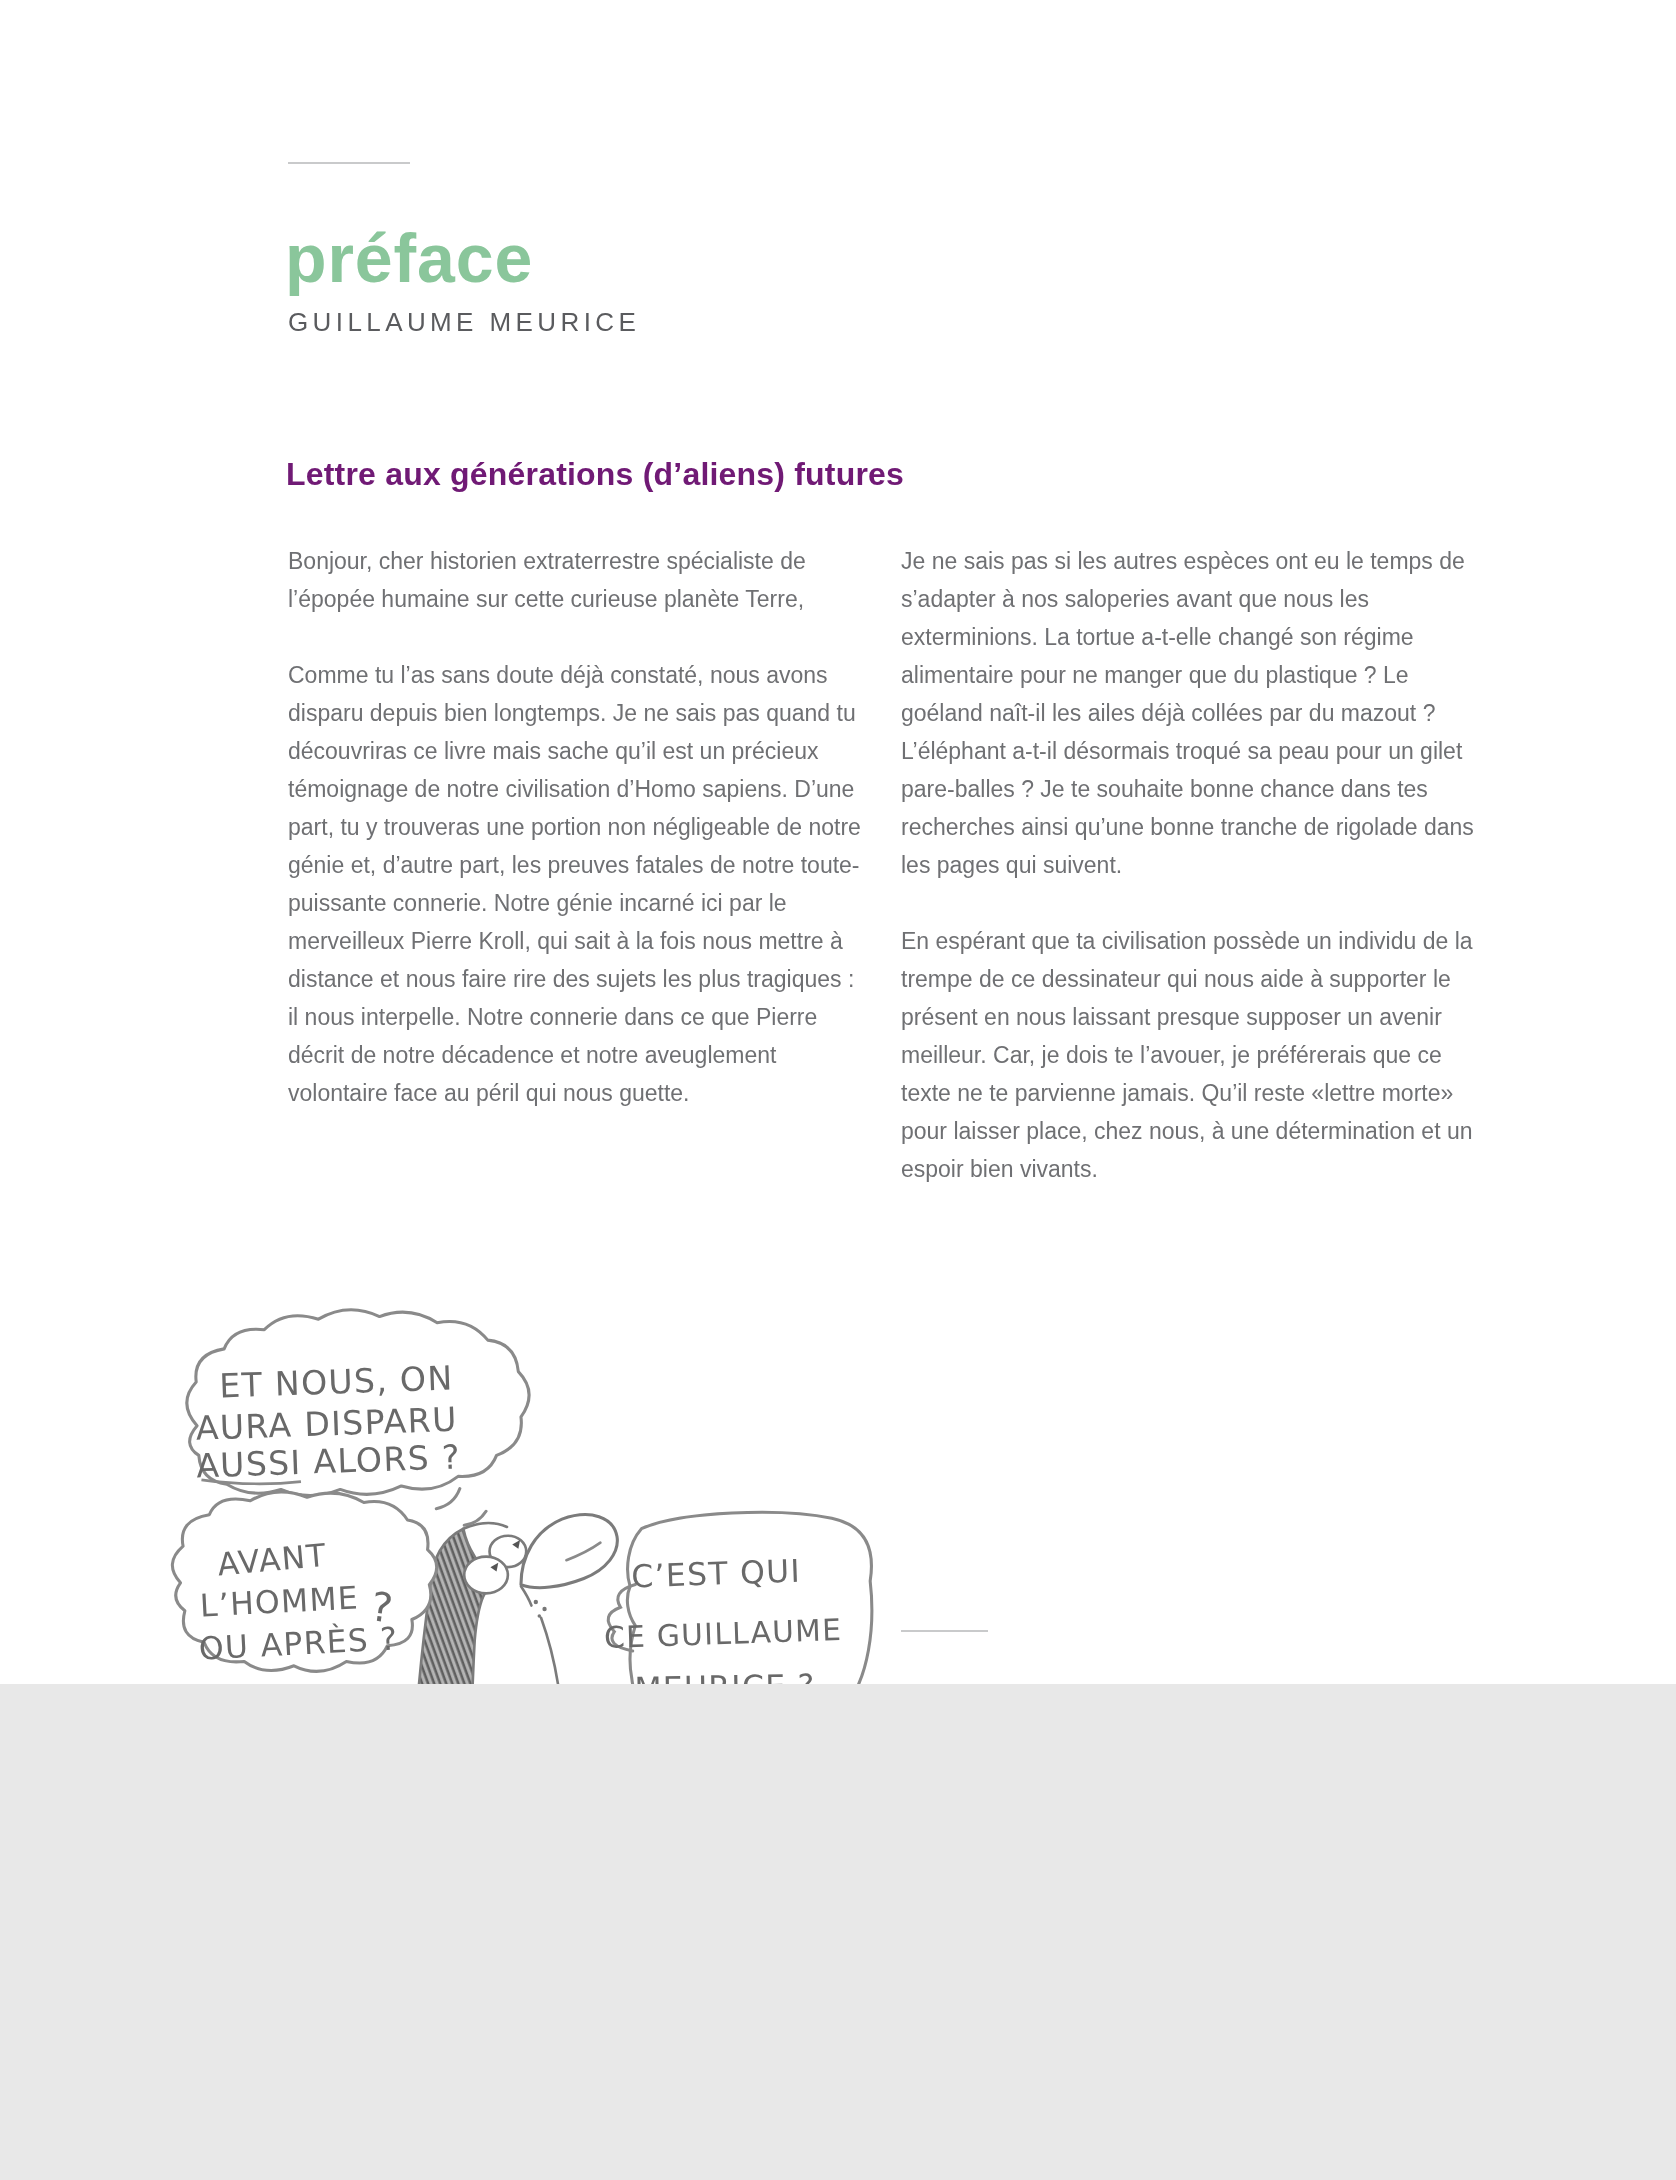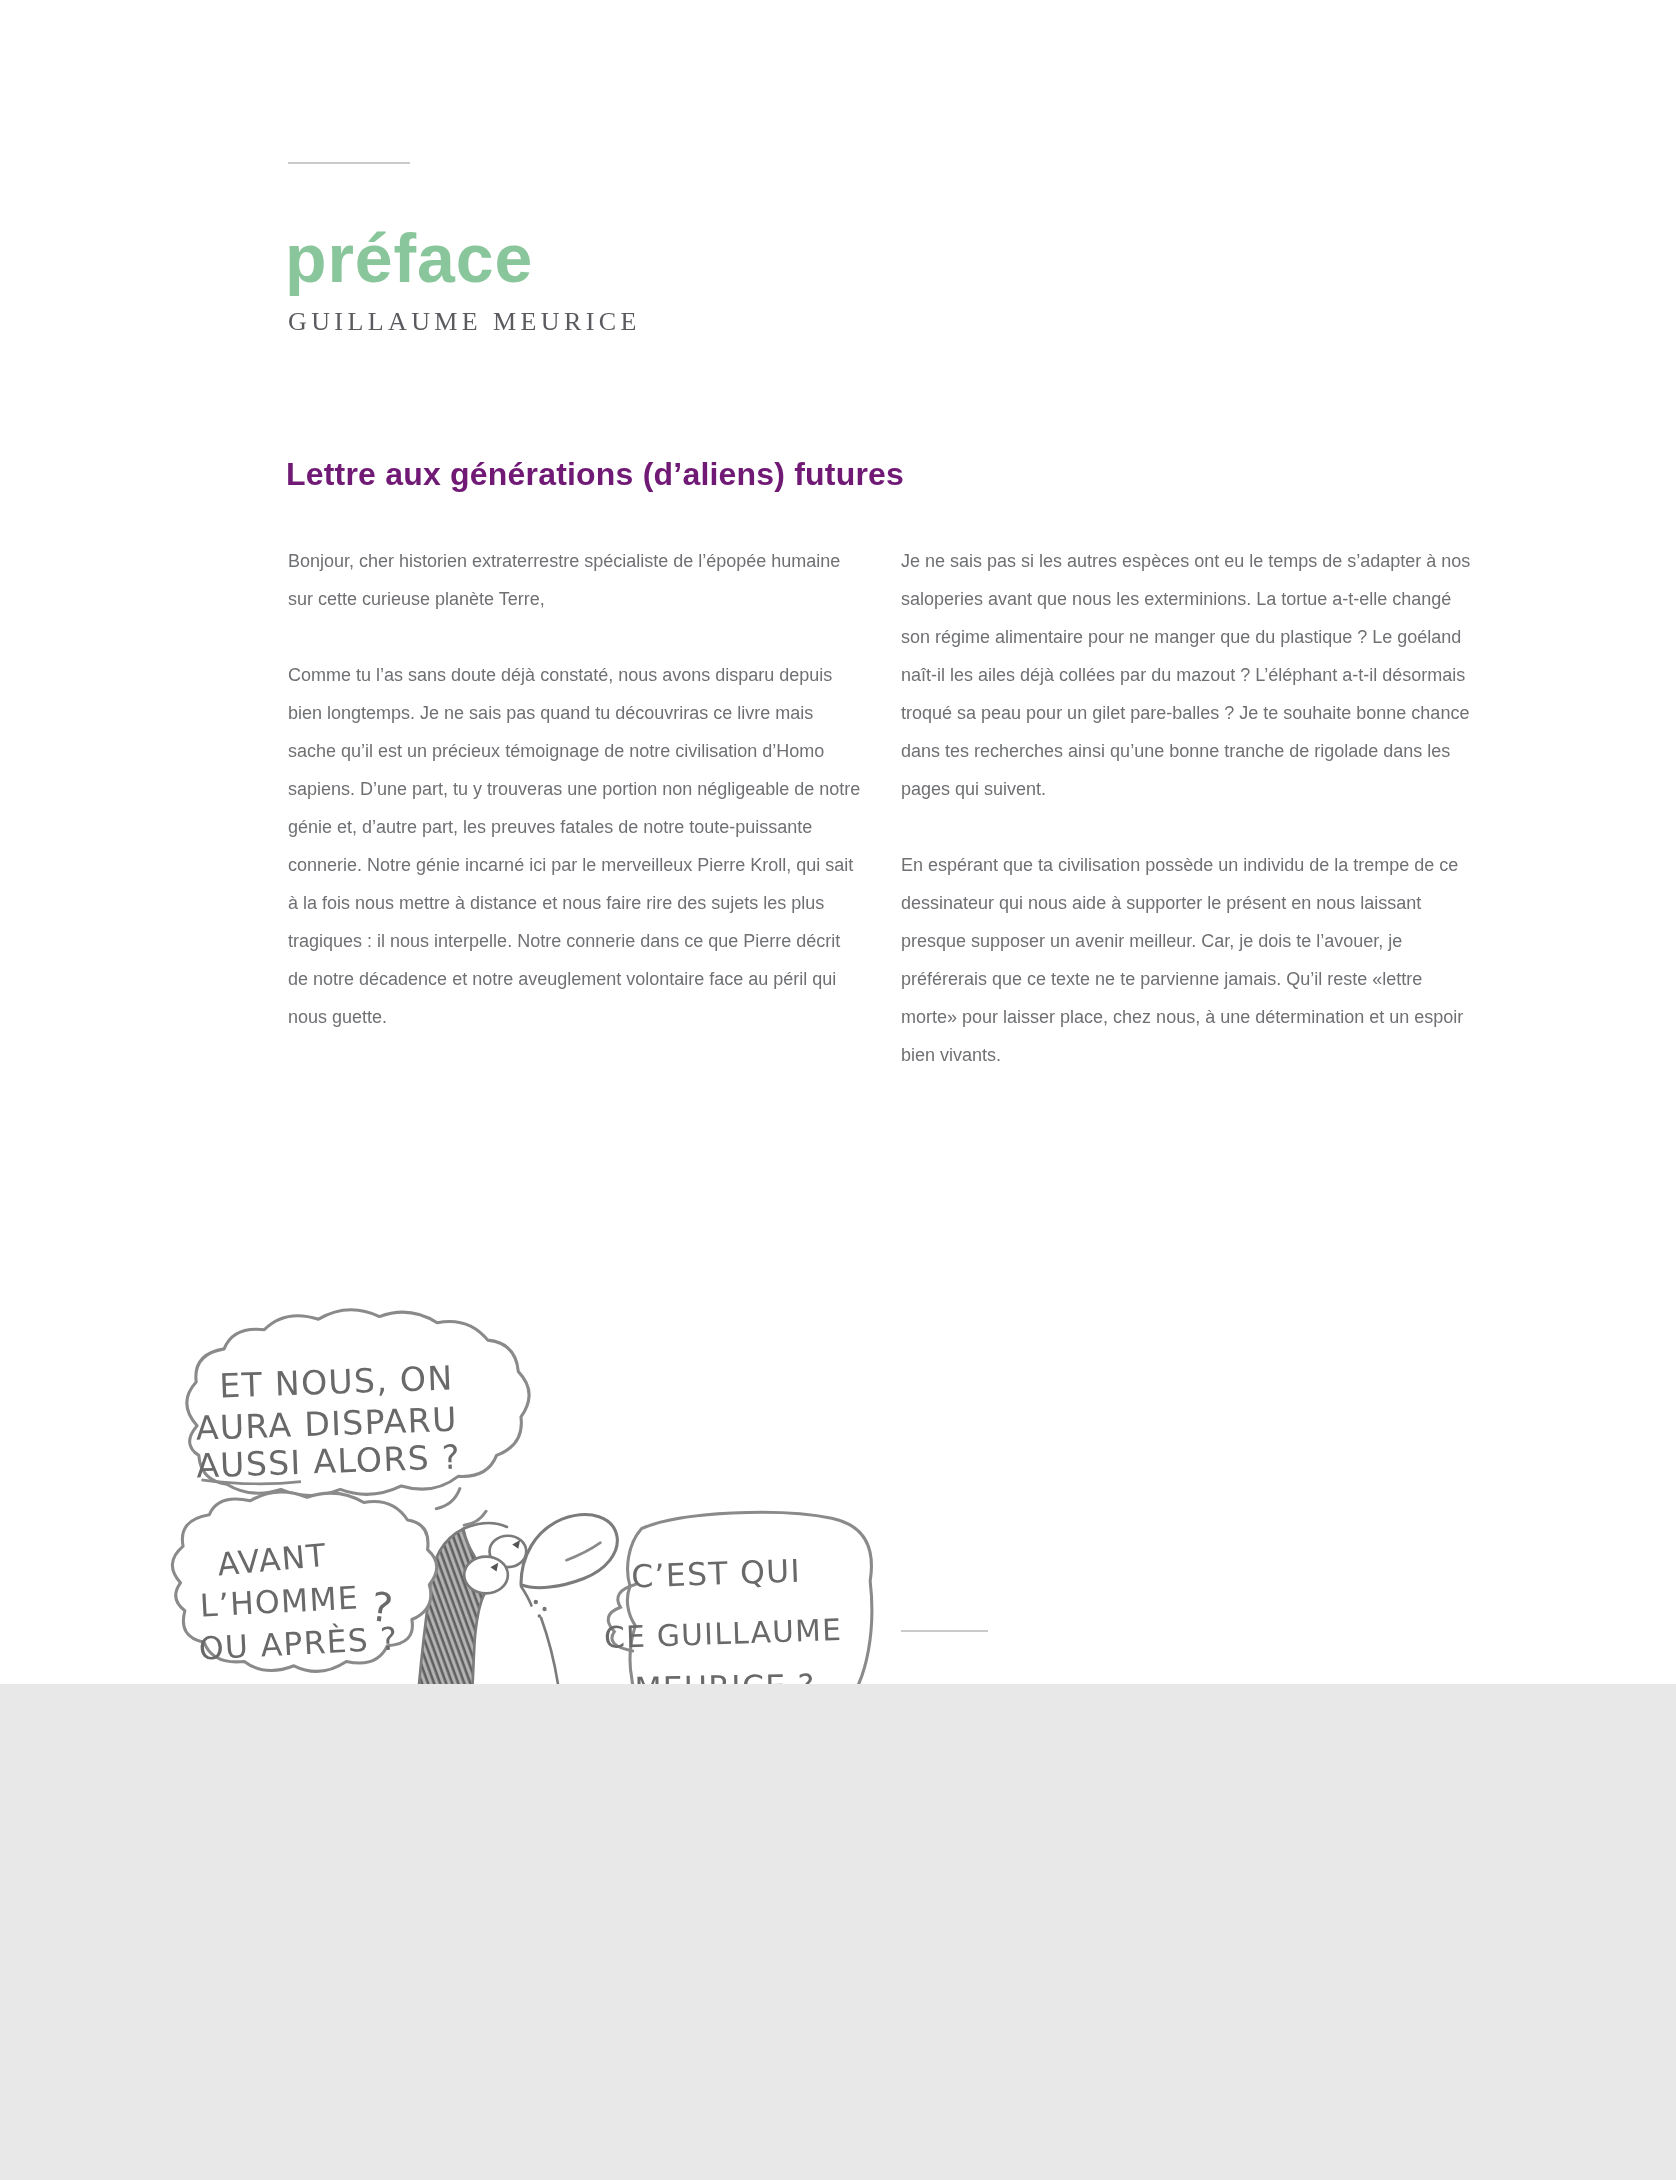--- a/index.html
+++ b/index.html
@@ -11,31 +11,31 @@
   .rule{position:absolute;height:1.7px;background:#c9cacb;}
   .rule-top{left:288px;top:162px;width:122px;}
   .rule-end{left:901px;top:1630px;width:87px;}
   .chapter-title{
     position:absolute;left:285px;top:224px;margin:0;
     font-size:68px;font-weight:bold;line-height:1;
     color:#8ac69b;letter-spacing:0.9px;
   }
   .author{
     position:absolute;left:288px;top:307px;
-    font-size:26px;letter-spacing:4.4px;color:#5a5b5e;font-family:Liberation Serif, serif;
+    font-size:26px;letter-spacing:4.4px;color:#5a5b5e;
   }
   .section-heading{
     position:absolute;left:286px;top:456px;margin:0;
     font-size:32px;font-weight:bold;color:#701a75;letter-spacing:0.2px;
   }
   .col{position:absolute;top:542px;}
   .col-left{left:288px;width:576px;}
   .col-right{left:901px;width:581px;}
   .col p{
-    margin:0 0 38px 0;font-size:18px;line-height:38px;
+    margin:0 0 38px 0;font-size:23px;line-height:38px;
     color:#6f7073;text-align:left;
   }
   .cartoon{position:absolute;left:114px;top:1293px;}
   .bubble-text{
     font-family:"DejaVu Sans",sans-serif;fill:#696969;
     letter-spacing:1.5px;
   }
 </style>
 </head>
 <body>

